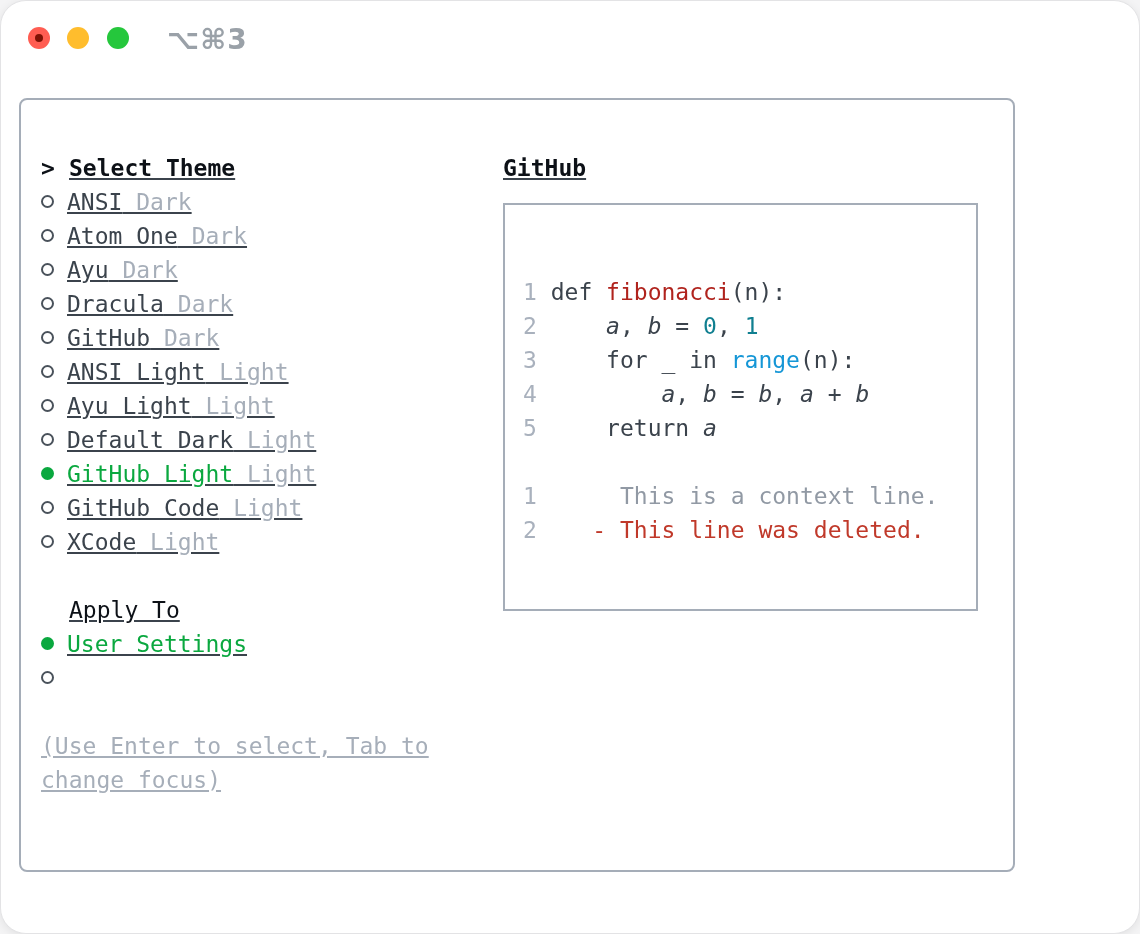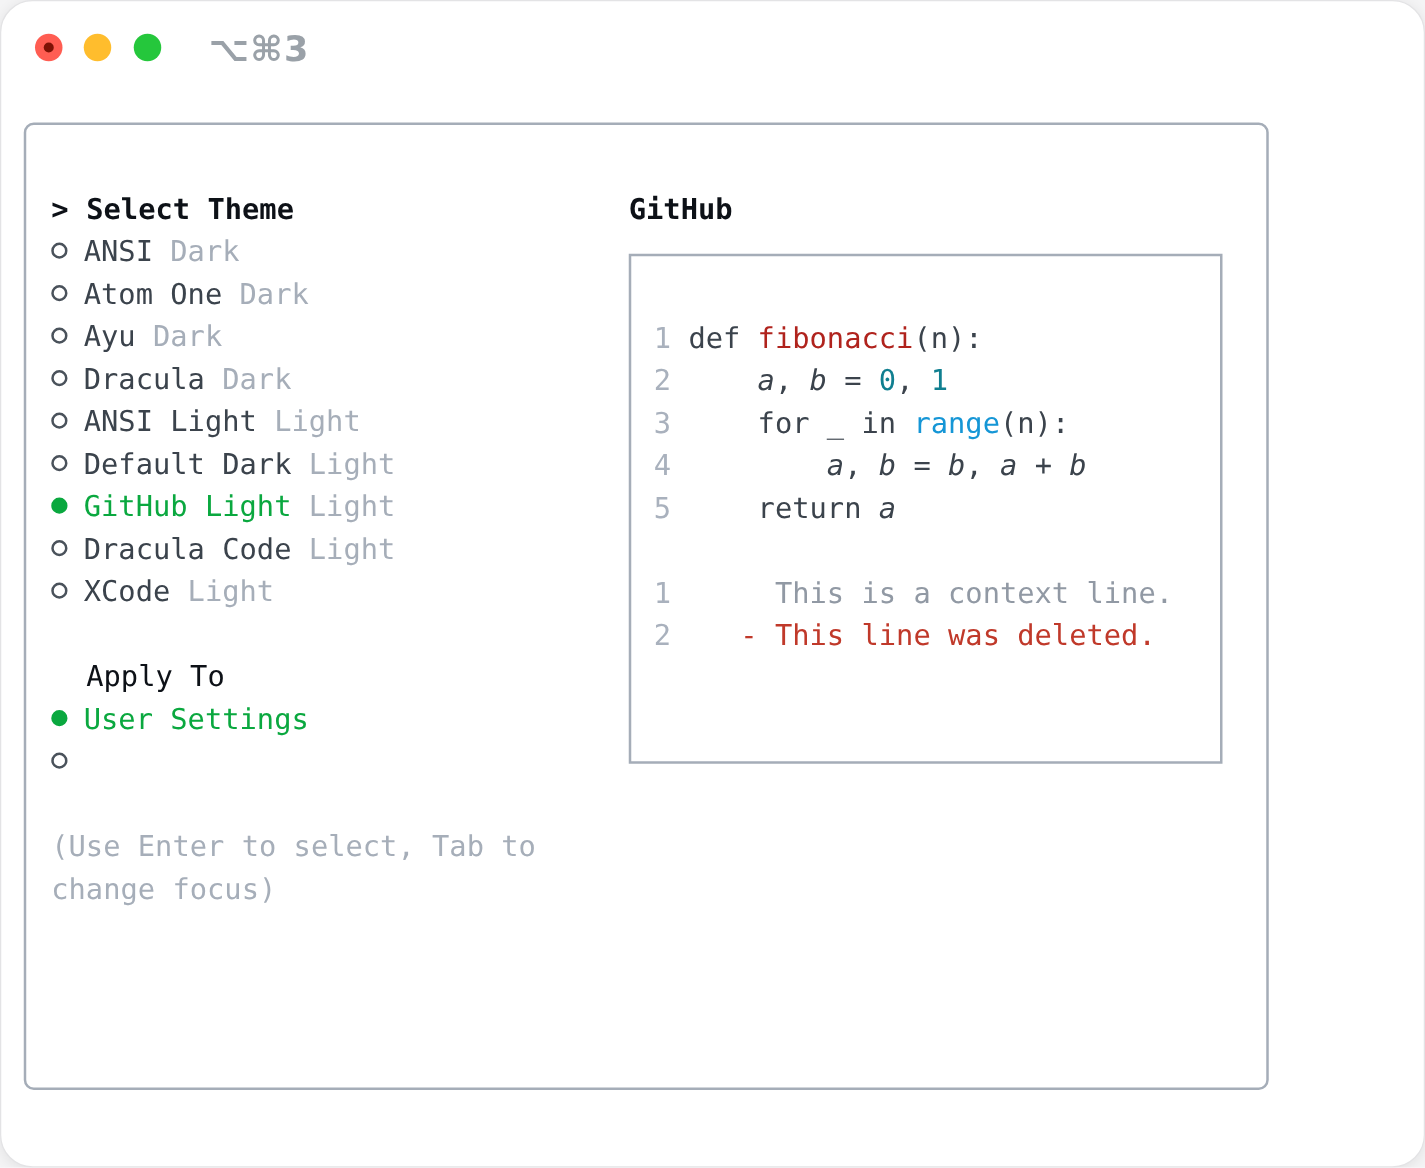--- a/index.html
+++ b/index.html
@@ -32,21 +32,21 @@
     position:absolute;left:166px;top:22px;
     font-size:28px;font-weight:700;color:var(--shortcut);
     font-family:"DejaVu Sans", sans-serif;
     letter-spacing:1px;
   }
   
   .panel{
     position:absolute;left:18px;top:97px;width:996px;height:774px;
     border:2px solid var(--border);border-radius:8px;background:#fff;
   }
-  .row{height:34px;line-height:34px;white-space:pre;font-size:23px;color:var(--text);}
+  .row{height:34px;line-height:34px;white-space:pre;font-size:23px;color:var(--text);text-decoration:underline;}
   .spacer-row{height:34px;}
 
   .left-col{position:absolute;left:20px;top:51px;width:440px;}
   .right-col{position:absolute;left:482px;top:51px;width:500px;}
 
   .prefix-col{display:inline-block;width:28px;}
   .caret{font-weight:700;color:var(--title);}
   .picker-title,.preview-title{font-weight:700;color:var(--title);}
   .section-title{color:var(--title);}
 
@@ -58,21 +58,21 @@
   .bullet.selected{border-color:var(--accent-green);background:var(--accent-green);}
   .opt-name{color:var(--text);}
   .opt-name.selected{color:var(--accent-green);}
   .opt-variant{color:var(--muted);}
   .hint-line{color:var(--muted);}
 
   
   .preview-box{
     margin-top:18px;width:475px;height:408px;
     border:2px solid var(--border);background:#fff;
-    padding:49px 18px 0 18px;overflow:hidden;
+    padding:70px 18px 0 18px;overflow:hidden;
   }
   .pline{height:34px;line-height:34px;white-space:pre;font-size:23px;}
   .seg-num{color:var(--lineno);}
   .seg-code{color:var(--text);}
   .seg-func{color:var(--func-red);}
   .seg-var{color:var(--text);font-style:italic;}
   .seg-numlit{color:var(--teal);}
   .seg-blue{color:var(--blue);}
   .seg-context{color:var(--context);}
   .seg-del{color:var(--del-red);}
@@ -95,24 +95,26 @@
   <div class="panel">
 
     <div class="left-col">
       <div class="row"><span class="prefix-col caret">&gt;</span><span class="picker-title">Select Theme</span></div>
 
       <div id="theme-list">
           <div class="row"><span class="bullet"></span><span class="opt-name">ANSI</span><span class="opt-variant"> Dark</span></div>
           <div class="row"><span class="bullet"></span><span class="opt-name">Atom One</span><span class="opt-variant"> Dark</span></div>
           <div class="row"><span class="bullet"></span><span class="opt-name">Ayu</span><span class="opt-variant"> Dark</span></div>
           <div class="row"><span class="bullet"></span><span class="opt-name">Dracula</span><span class="opt-variant"> Dark</span></div>
+          <div class="row"><span class="bullet"></span><span class="opt-name">GitHub</span><span class="opt-variant"> Dark</span></div>
           <div class="row"><span class="bullet"></span><span class="opt-name">ANSI Light</span><span class="opt-variant"> Light</span></div>
+          <div class="row"><span class="bullet"></span><span class="opt-name">Ayu Light</span><span class="opt-variant"> Light</span></div>
           <div class="row"><span class="bullet"></span><span class="opt-name">Default Dark</span><span class="opt-variant"> Light</span></div>
           <div class="row"><span class="bullet selected"></span><span class="opt-name selected">GitHub Light</span><span class="opt-variant"> Light</span></div>
-          <div class="row"><span class="bullet"></span><span class="opt-name">Dracula Code</span><span class="opt-variant"> Light</span></div>
+          <div class="row"><span class="bullet"></span><span class="opt-name">GitHub Code</span><span class="opt-variant"> Light</span></div>
           <div class="row"><span class="bullet"></span><span class="opt-name">XCode</span><span class="opt-variant"> Light</span></div>
         </div>
 
       <div class="spacer-row"></div>
 
       <div class="row"><span class="prefix-col"></span><span class="section-title">Apply To</span></div>
 
       <div id="apply-list">
           <div class="row"><span class="bullet selected"></span><span class="opt-name selected">User Settings</span></div>
           <div class="row"><span class="bullet"></span></div>

